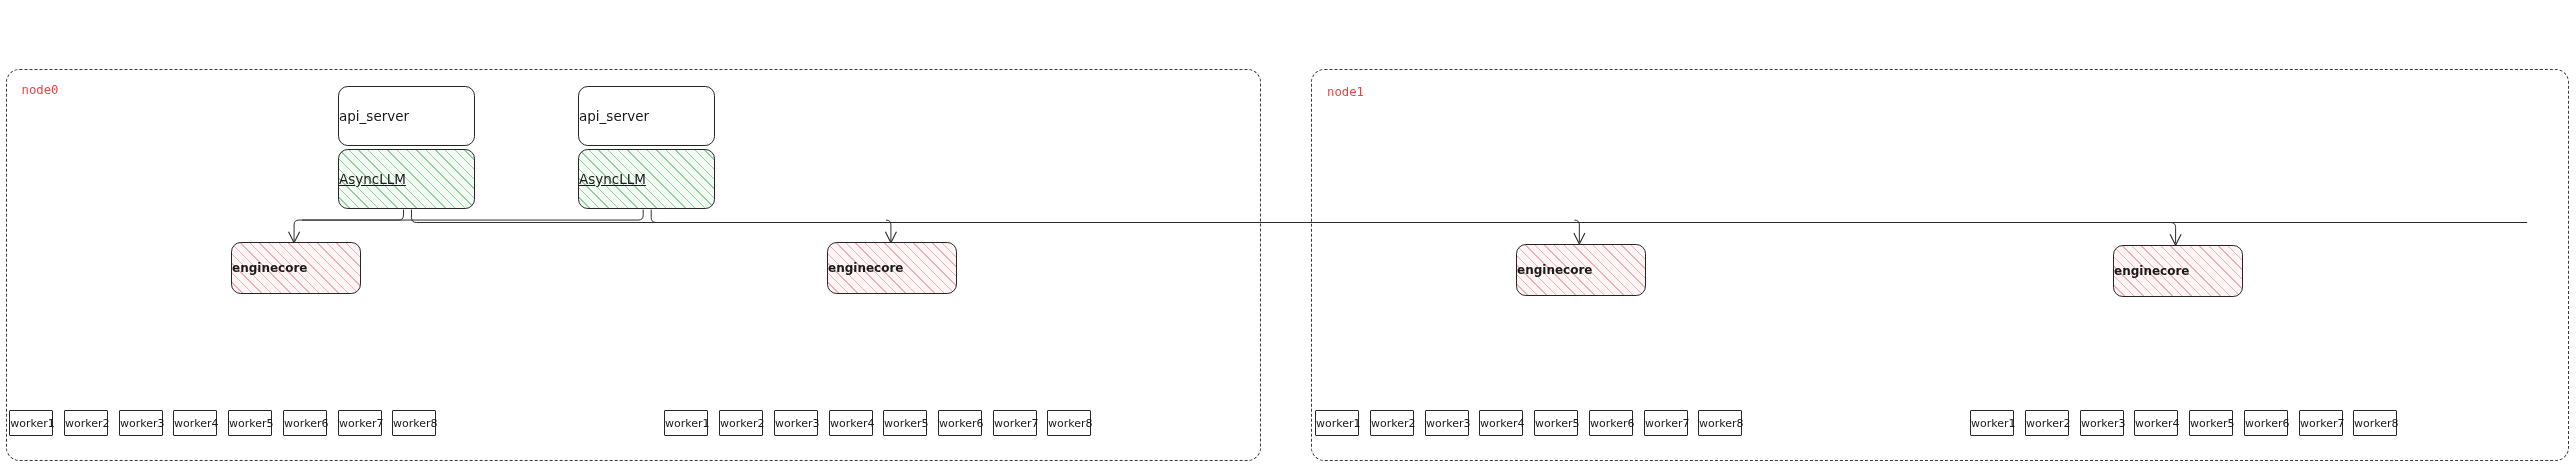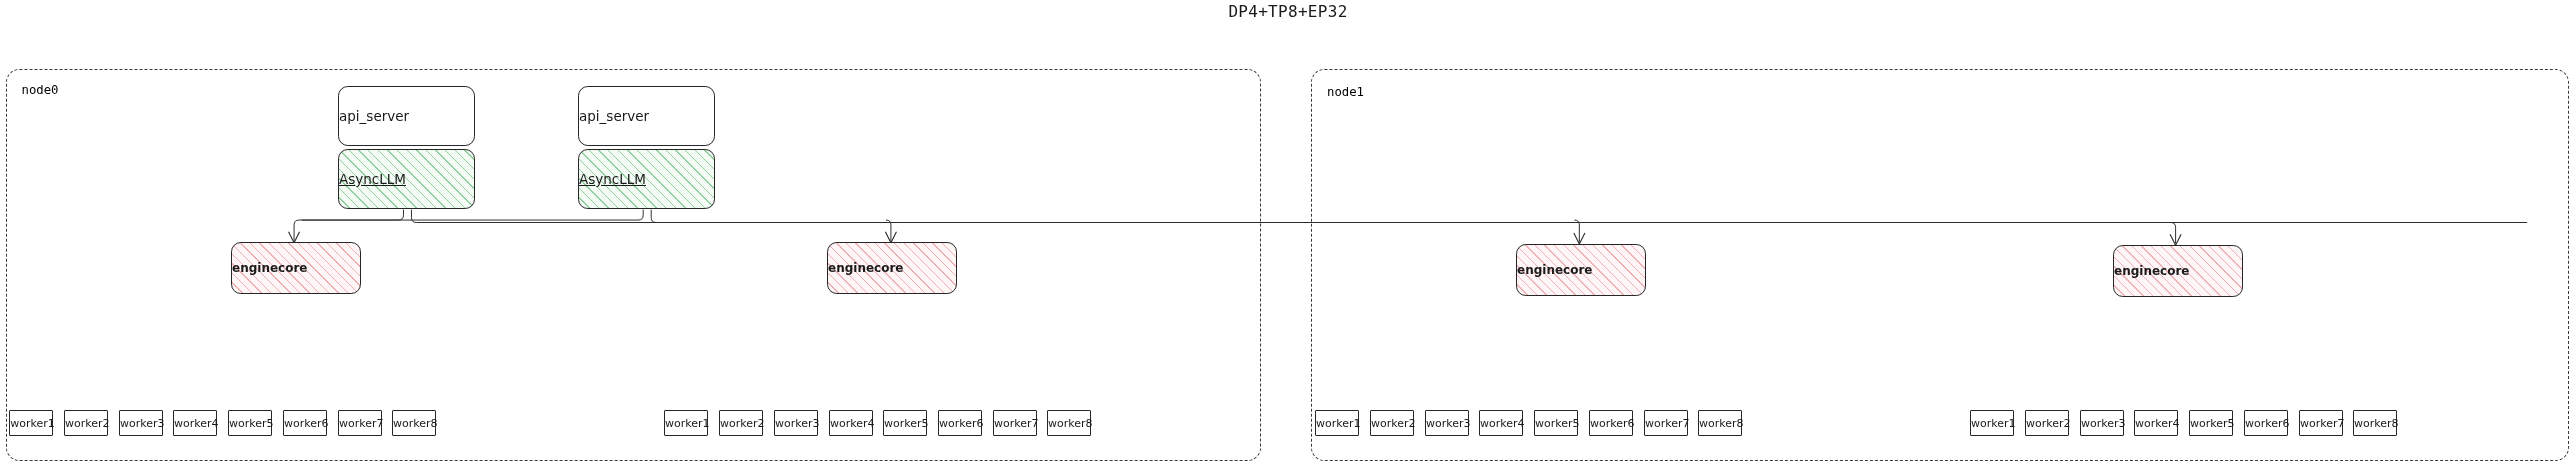--- a/index.html
+++ b/index.html
@@ -33,21 +33,21 @@
     position: absolute;
     border: 1.5px dashed #3a3a3a;
     border-radius: 13.5px;
     background: transparent;
     box-sizing: border-box;
   }
   .node-label {
     position: absolute;
     font-family: "DejaVu Sans Mono", monospace;
     font-size: 12.3px;
-    color: #000000;
+    color: #ef4444;
   }
   .box {
     position: absolute;
     box-sizing: border-box;
     border: 1.5px solid #262626;
     border-radius: 8px;
     background: #ffffff;
     display: flex;
     align-items: center;
     justify-content: flex-start;
@@ -104,21 +104,20 @@
   }
   #wires path.arrowhead {
     stroke-width: 1.8px;
   }
 </style>
 </head>
 <body>
 
 <div id="canvas">
 
-  <div id="diagram-title">DP4+TP8+EP32</div>
 
   <div class="node-cluster" style="left:6.2px; top:69px; width:1255px; height:392px;"></div>
   <div class="node-label" style="left:21.5px; top:83px;">node0</div>
 
   <div class="node-cluster" style="left:1311px; top:69px; width:1258px; height:392px;"></div>
   <div class="node-label" style="left:1327px; top:85px;">node1</div>
 
   <svg id="wires" viewBox="0 0 4188 763">
 
     <path d="M 655 341 L 655 350 Q 655 358 647 358 L 485 358 Q 477 358 477 366 L 477 392"></path>

